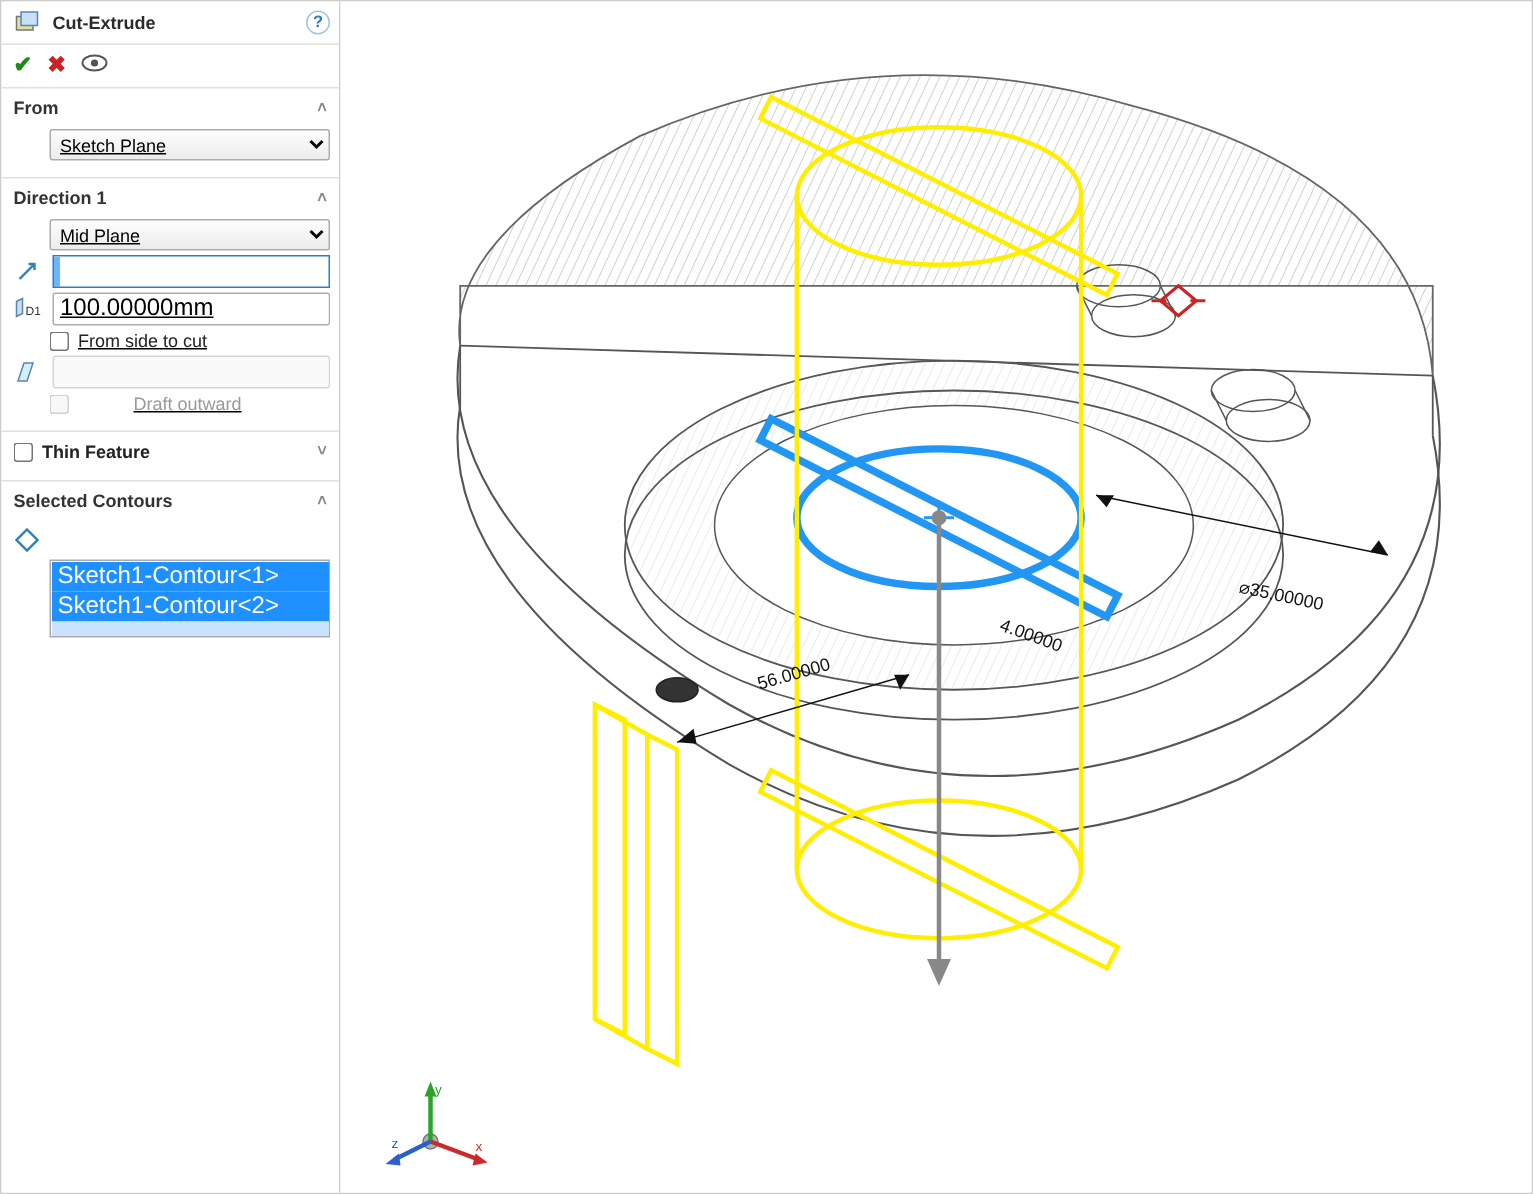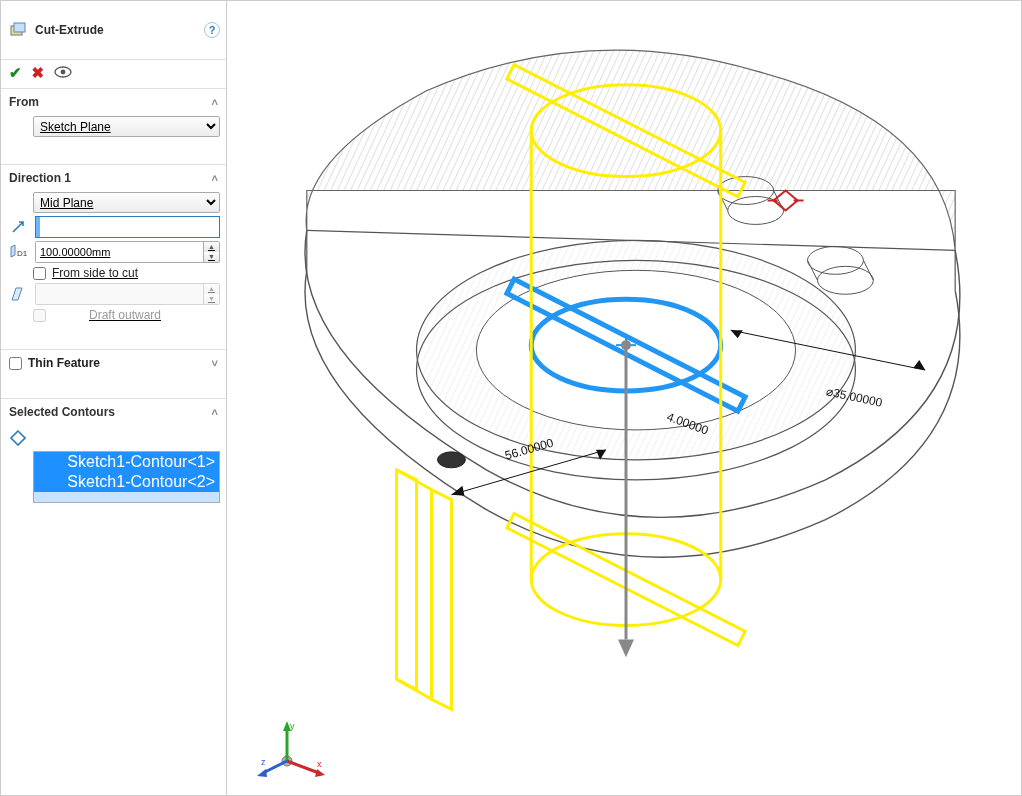--- a/index.html
+++ b/index.html
@@ -22,21 +22,21 @@
     flex: 0 0 226px;
     border-right: 1px solid #ccc;
     background: #fff;
     display: flex;
     flex-direction: column;
   }
   .pm-header {
     display: flex;
     align-items: center;
     gap: 6px;
-    padding: 19px 6px;
+    padding: 4px 6px;
     border-bottom: 1px solid #e0e0e0;
   }
   .pm-header-title {
     font-weight: 600;
     color: #2b2b2b;
     flex: 1;
   }
   .feature-icon-svg { display:block; }
   .help-icon {
     color: #2b7fbf;
@@ -55,21 +55,21 @@
     gap: 10px;
     padding: 4px 8px 6px 8px;
     border-bottom: 1px solid #e0e0e0;
   }
   .ok-icon { color: #1a8a1a; font-size: 15px; font-weight: bold; cursor: pointer; }
   .cancel-icon { color: #cc2222; font-size: 15px; font-weight: bold; cursor: pointer; }
   .preview-icon { color: #555; font-size: 14px; cursor: pointer; }
 
   .section {
     border-bottom: 1px solid #e0e0e0;
-    padding: 4px 6px 24px 6px;
+    padding: 4px 6px 8px 6px;
   }
   .section-header {
     display: flex;
     align-items: center;
     justify-content: space-between;
     font-weight: 600;
     color: #333;
     padding: 2px 2px 4px 2px;
     cursor: pointer;
   }
@@ -119,21 +119,21 @@
     align-items: stretch;
     border: 1px solid #ababab;
     border-radius: 2px;
     height: 22px;
     overflow: hidden;
   }
   .spinbox input {
     flex: 1;
     border: none;
     padding: 2px 4px;
-    font-size: 11px;
+    font-size: 16px;
     outline: none;
   }
   .spinbox .spinbtns {
     width: 16px;
     display: flex; flex-direction: column;
     border-left: 1px solid #ababab;
   }
   .spinbox .spinbtns div {
     flex:1;
     font-size: 7px;
@@ -291,21 +291,21 @@
     <div class="section">
       <div class="section-header">
         <label class="cb" style="font-weight:600;">
           <input type="checkbox" style="">
           <span>Thin Feature</span>
         </label>
         <span class="chevron">˅</span>
       </div>
     </div>
 
-    <div class="section" style="border-bottom:none;text-align:right;">
+    <div class="section" style="border-bottom:none;">
       <div class="section-header">
         <span>Selected Contours</span>
         <span class="chevron">˄</span>
       </div>
       <div class="row" style="align-items:flex-start;">
         <span class="icon-slot contour-icon" style="margin-top:2px;">
           <svg width="16" height="16" viewBox="0 0 16 16">
             <path d="M8 1 L15 8 L8 15 L1 8 Z" fill="none" stroke="#2b7fbf" stroke-width="1.6"></path>
           </svg>
         </span>

